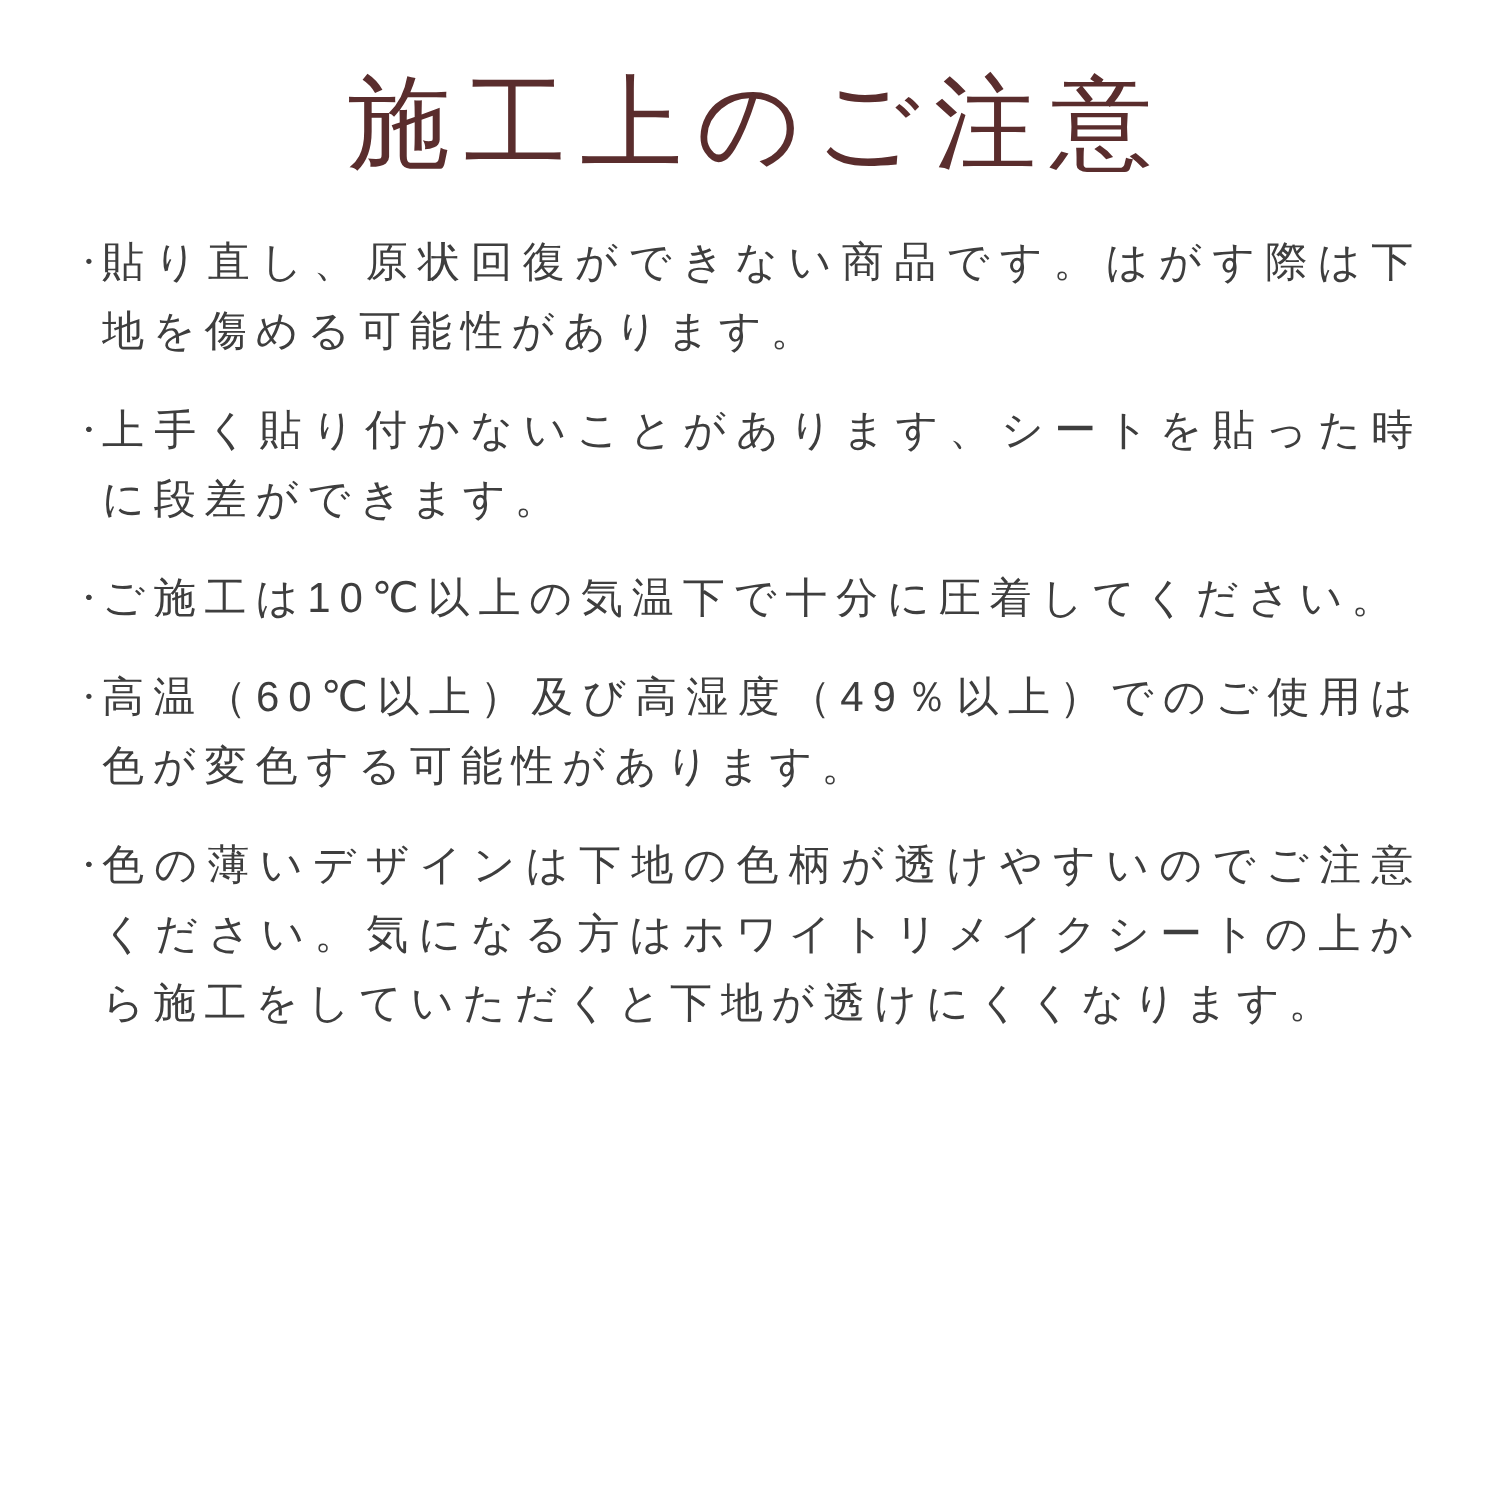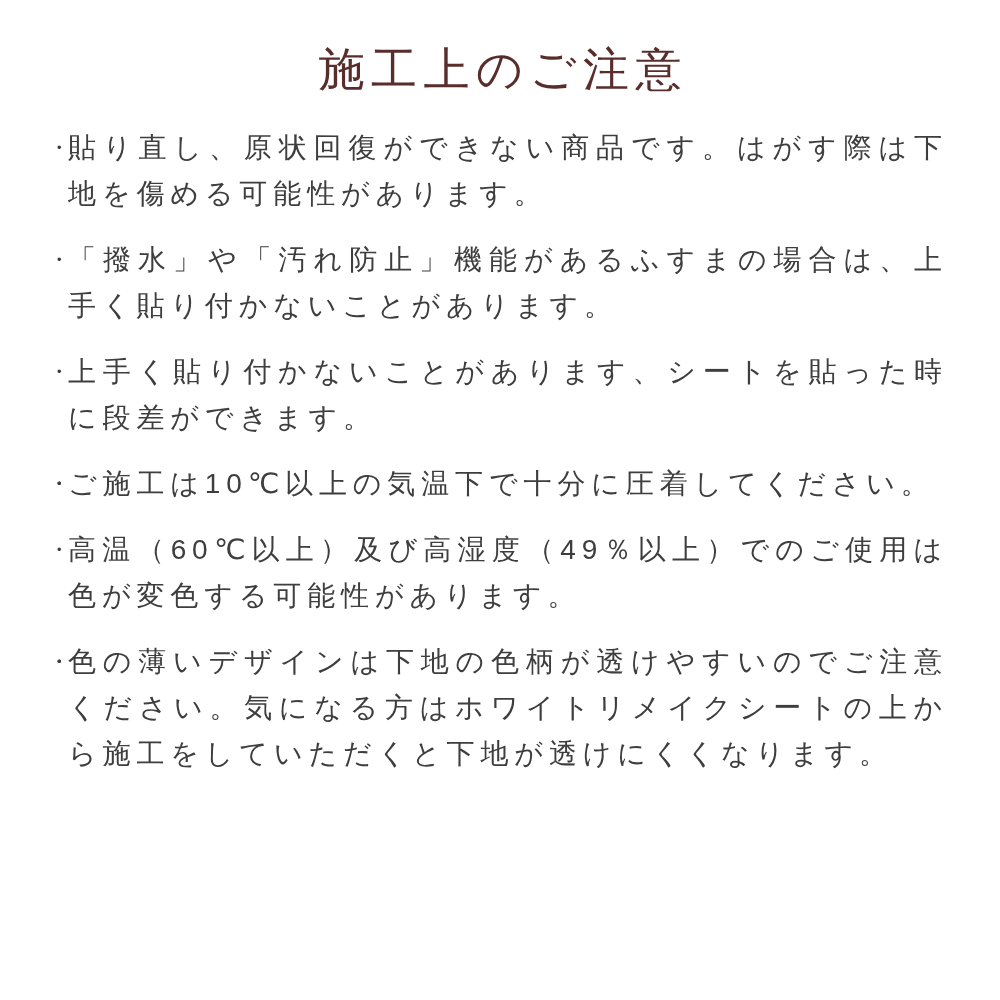--- a/index.html
+++ b/index.html
@@ -16,21 +16,21 @@
     overflow: hidden;
   }
   .page {
     width: 1000px;
     height: 1000px;
     background: var(--background);
   }
   h1.notice-title {
     margin: 42px 0 0 0;
     text-align: center;
-    font-size: 46px;
+    font-size: 68px;
     line-height: 1.2;
     font-weight: 500;
     letter-spacing: 0.14em;
     text-indent: 0.14em;
     color: var(--title);
   }
   ul.notice-list {
     list-style: none;
     margin: 28px 52px 0 48px; 
   }
@@ -67,21 +67,20 @@
 
   <ul class="notice-list">
 
     <li class="notice-item">
       <span class="bullet">・</span>
       <span>貼り直し、原状回復ができない商品です。はがす際は下地を傷める可能性があります。</span>
     </li>
 
     <li class="notice-item">
       <span class="bullet">・</span>
-      <span>「撥水」や「汚れ防止」機能があるふすまの場合は、上手く貼り付かないことがあります。</span>
     </li>
 
     <li class="notice-item">
       <span class="bullet">・</span>
       <span>上手く貼り付かないことがあります、シートを貼った時に段差ができます。</span>
     </li>
 
     <li class="notice-item">
       <span class="bullet">・</span>
     </li>

